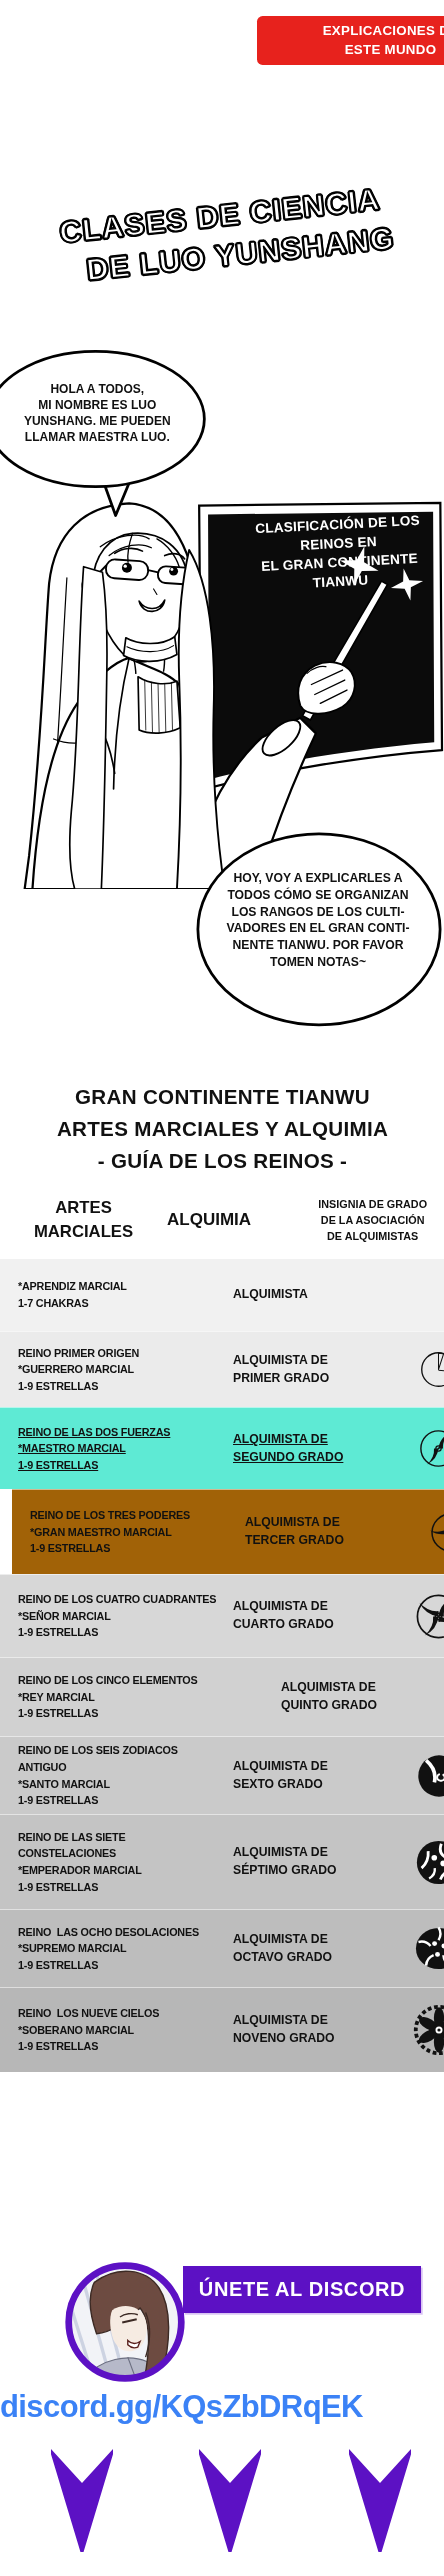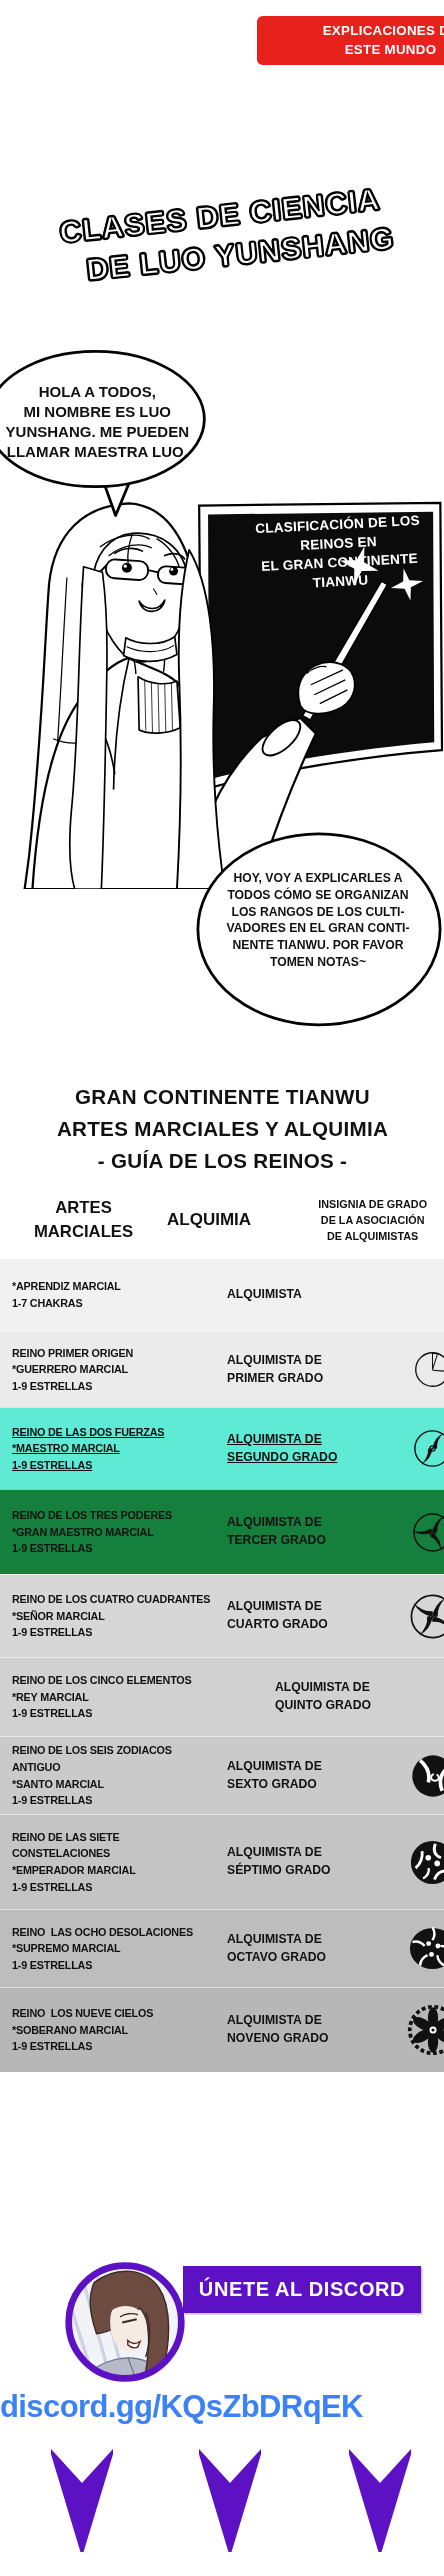--- a/index.html
+++ b/index.html
@@ -16,42 +16,42 @@
   
   .comic-title{position:absolute;left:22px;top:196px;width:400px;text-align:center;transform:rotate(-6deg);
          font-weight:bold;font-size:30px;line-height:1.32;color:#fff;letter-spacing:1.1px;
          -webkit-text-stroke:1.4px #000;
          text-shadow:-1.7px 0 #000,1.7px 0 #000,0 -1.7px #000,0 1.7px #000,-1.1px -1.1px #000,1.1px -1.1px #000,-1.1px 1.1px #000,1.1px 1.1px #000;}
   .comic-title .t2{margin-left:33px;}
 
   
   .bubble-svg{position:absolute;}
   .bubble-text{position:absolute;text-align:center;font-weight:bold;z-index:4;}
-  #bubble1-text{left:2.8px;top:382px;width:189px;font-size:15px;line-height:1.33;}
+  #bubble1-text{left:2.8px;top:382px;width:189px;font-size:12px;line-height:1.33;}
   #bubble2-text{left:207px;top:870px;width:222px;font-size:12.2px;line-height:1.38;}
 
   
   #scene{position:absolute;left:0;top:500px;width:445px;height:389px;z-index:1;}
   #board-caption{position:absolute;left:240px;top:515px;width:198px;z-index:3;text-align:center;
        transform:rotate(-3deg);color:#fff;font-weight:bold;font-size:13.6px;line-height:1.4;letter-spacing:0.2px;}
   #bubble2-svg{z-index:3;}
 
   
   .guide{position:absolute;left:0;top:1081px;width:445px;}
   .guide-title{text-align:center;font-weight:bold;font-size:20.6px;line-height:1.55;letter-spacing:0.3px;}
   .ghead{display:flex;align-items:center;min-height:78px;margin-top:4.4px;background:#fff;}
   .c1{width:167px;flex:0 0 167px;}
   .c2{width:150px;flex:0 0 150px;text-align:left;}
   .c3{width:128px;flex:0 0 128px;display:flex;align-items:center;justify-content:center;padding-right:16.7px;box-sizing:border-box;}
   .ghead .c1{text-align:center;font-weight:bold;font-size:16.7px;line-height:1.45;}
   .ghead .c2{font-weight:bold;font-size:17px;}
   .ghead .c3{font-weight:bold;font-size:10.8px;line-height:1.5;text-align:center;}
   .grow{display:flex;align-items:center;}
   .grow + .grow{border-top:1.7px solid rgba(255,255,255,.55);}
-  .cell-martial{padding-left:12px;font-weight:bold;font-size:10.8px;line-height:1.55;letter-spacing:-0.2px;}
+  .cell-martial{padding-left:18px;font-weight:bold;font-size:10.8px;line-height:1.55;letter-spacing:-0.2px;}
   .cell-alchemy{font-weight:bold;font-size:12.2px;line-height:1.45;}
 
   
   .dc-banner{position:absolute;left:183px;top:2266px;width:238px;height:47px;background:var(--purple,#5c11c4);
        display:flex;align-items:center;justify-content:center;color:#fff;font-weight:bold;font-size:20px;
        letter-spacing:0.6px;box-shadow:1.7px 1.7px 0 #d9c3f3;z-index:1;cursor:pointer;}
   #dc-avatar{position:absolute;left:62px;top:2259px;width:126px;height:126px;z-index:2;}
   .dc-url{position:absolute;left:0;top:2389px;width:445px;text-align:left;font-weight:bold;
        font-size:31px;letter-spacing:-0.6px;color:#3b82f6;cursor:pointer;}
 
@@ -220,21 +220,21 @@
             <svg viewBox="0 0 100 100" width="41" height="41">
               <circle cx="50" cy="50" r="43" fill="none" stroke="#111" stroke-width="3.5"></circle>
               <path d="M50 50 Q53 24 78 11 Q59 29 61 50 Z" fill="#111" transform="rotate(0 50 50)"></path>
               <path d="M50 50 Q53 24 78 11 Q59 29 61 50 Z" fill="#111" transform="rotate(180 50 50)"></path>
               <circle cx="50" cy="50" r="6.5" fill="none" stroke="#111" stroke-width="3"></circle>
               <circle cx="50" cy="50" r="2.4" fill="#111"></circle>
             </svg>
           </div>
     </div>
 
-    <div class="grow" style="min-height: 84px; background: #15803d;">
+    <div class="grow" style="min-height: 84px; background: #a16207; margin-left: 12px;">
       <div class="c1 lines cell-martial">REINO DE LOS TRES PODERES
 *GRAN MAESTRO MARCIAL
 1-9 ESTRELLAS</div>
       <div class="c2 lines cell-alchemy">ALQUIMISTA DE
 TERCER GRADO</div>
       <div class="c3 cell-icon">
             <svg viewBox="0 0 100 100" width="43" height="43">
               <circle cx="50" cy="50" r="43" fill="none" stroke="#111" stroke-width="3.5"></circle>
               <path d="M50 50 Q53 24 78 11 Q59 29 61 50 Z" fill="#111" transform="rotate(0 50 50)"></path>
               <path d="M50 50 Q53 24 78 11 Q59 29 61 50 Z" fill="#111" transform="rotate(120 50 50)"></path>

